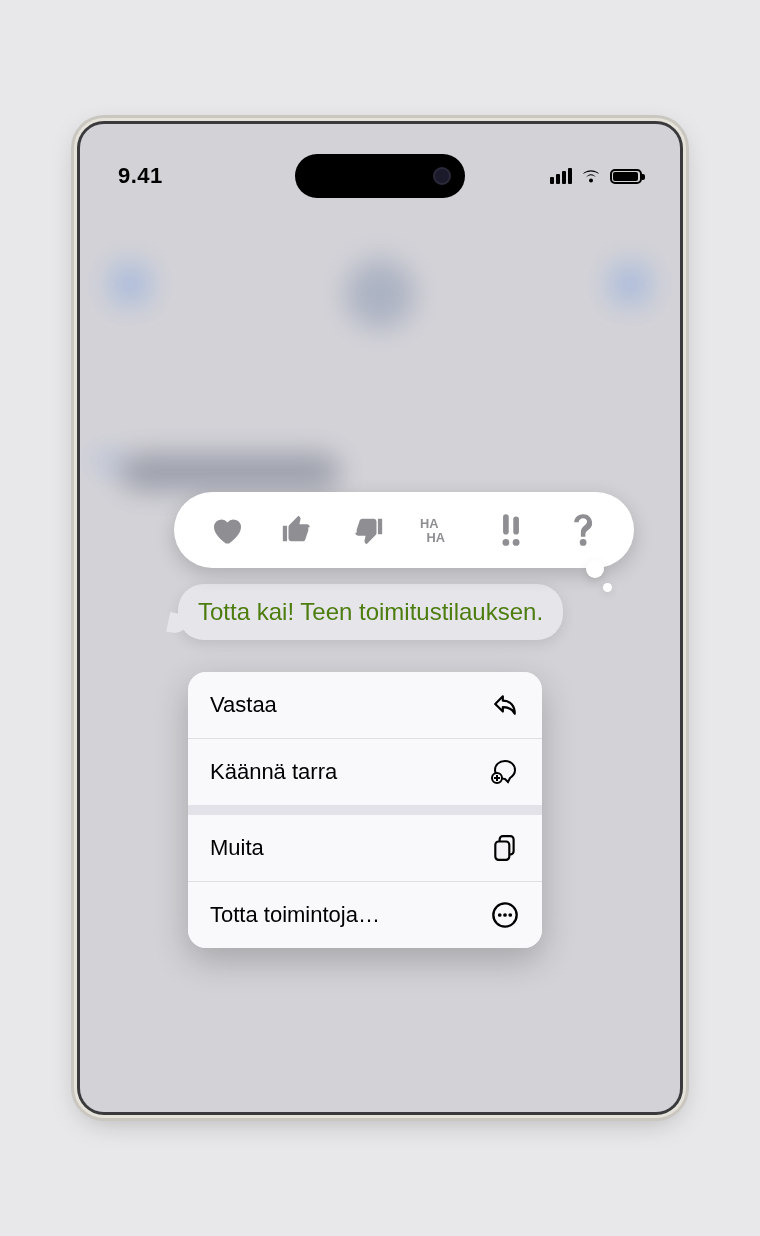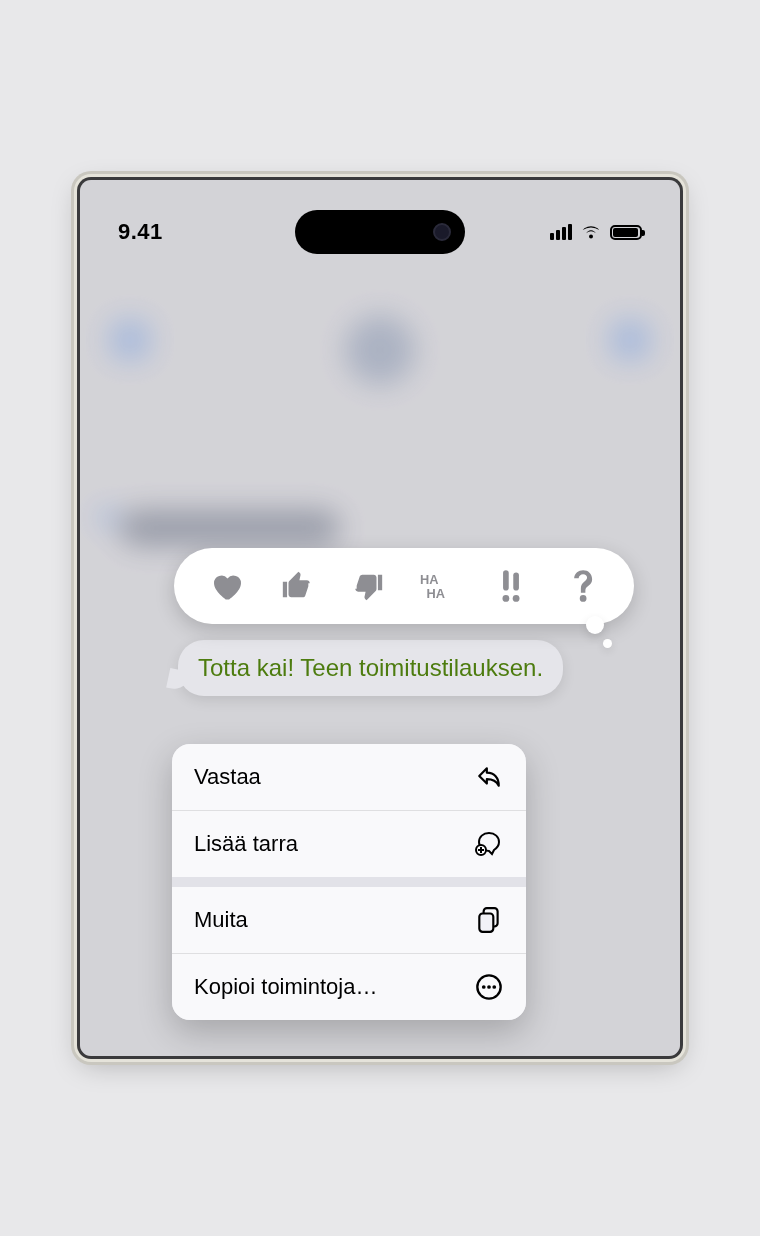--- a/index.html
+++ b/index.html
@@ -9,23 +9,23 @@
     background: #e8e8ea;
     font-family: -apple-system, "Helvetica Neue", Arial, sans-serif;
     display: flex;
     align-items: center;
     justify-content: center;
     border-radius: 36px;
     overflow: hidden;
   }
   .phone-frame {
     width: 600px;
-    height: 876px;
+    height: 988px;
     background: #d9d8dc;
-    border-radius: 11px;
+    border-radius: 24px;
     position: relative;
     box-shadow:
       0 0 0 3px #3a3a3c,
       0 0 0 6px #e5e3da,
       0 0 0 9px #c9c7bf,
       0 8px 28px rgba(0,0,0,0.25);
     overflow: hidden;
   }
 
   
@@ -158,28 +158,27 @@
     width:22px; height:20px;
     background:#e5e5ea;
     border-bottom-right-radius:18px;
     transform:rotate(12deg);
   }
 
   
   .context-menu{
     position:absolute;
     top:548px;
-    left:92px;
+    left:108px;
     width:354px;
     background:rgba(242,242,247,0.98);
     border-radius:18px;
     box-shadow:0 12px 34px rgba(0,0,0,0.22);
     overflow:hidden;
     z-index:31;
-    margin-top:16px;
   }
   .menu-item{
     display:flex;
     align-items:center;
     justify-content:space-between;
     padding:18px 22px;
     font-size:22px;
     color:#000;
     cursor:pointer;
     background:rgba(255,255,255,0.55);
@@ -272,41 +271,41 @@
   <div class="context-menu">
     <div class="menu-item">
       <span>Vastaa</span>
       <span class="mi-icon">
         <svg width="28" height="26" viewBox="0 0 24 24">
             <path fill="none" stroke="currentColor" stroke-width="2" stroke-linejoin="round" d="M10 4L3 11l7 7v-4c5 0 9 2 11 6 0-7-4-12-11-12V4z"></path>
           </svg>
       </span>
     </div>
     <div class="menu-item">
-      <span>Lisää tarra</span>
+      <span>Käännä tarra</span>
       <span class="mi-icon">
         <svg width="30" height="28" viewBox="0 0 30 28">
           <path fill="none" stroke="currentColor" stroke-width="2" d="M15 3c6 0 10 4 10 9 0 3-2 6-5 8l-2 4-3-3c-6 0-10-4-10-9s4-9 10-9z"></path>
           <circle cx="7" cy="20" r="5" fill="#fff" stroke="currentColor" stroke-width="2"></circle>
           <path stroke="currentColor" stroke-width="2" d="M7 17v6M4 20h6"></path>
         </svg>
       </span>
     </div>
     <div class="menu-sep-thick"></div>
     <div class="menu-item">
       <span>Muita</span>
       <span class="mi-icon">
         <svg width="26" height="28" viewBox="0 0 24 26">
             <rect x="7" y="2" width="13" height="17" rx="3" fill="none" stroke="currentColor" stroke-width="2"></rect>
             <rect x="3" y="7" width="13" height="17" rx="3" fill="#f2f2f7" stroke="currentColor" stroke-width="2"></rect>
           </svg>
       </span>
     </div>
     <div class="menu-item">
-      <span>Kopioi toimintoja…</span>
+      <span>Totta toimintoja…</span>
       <span class="mi-icon">
         <svg width="28" height="28" viewBox="0 0 24 24">
             <circle cx="12" cy="12" r="10" fill="none" stroke="currentColor" stroke-width="2"></circle>
             <circle cx="7.5" cy="12" r="1.6" fill="currentColor"></circle>
             <circle cx="12" cy="12" r="1.6" fill="currentColor"></circle>
             <circle cx="16.5" cy="12" r="1.6" fill="currentColor"></circle>
           </svg>
       </span>
     </div>
   </div>

